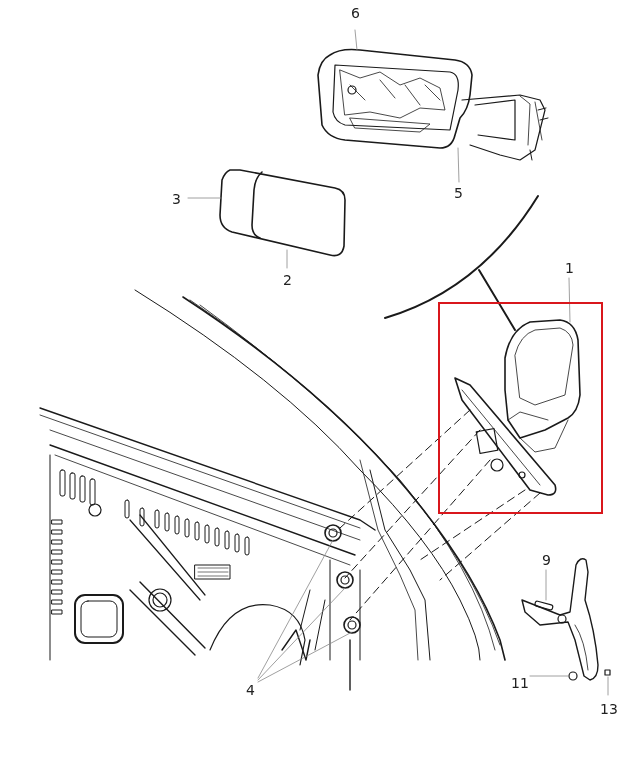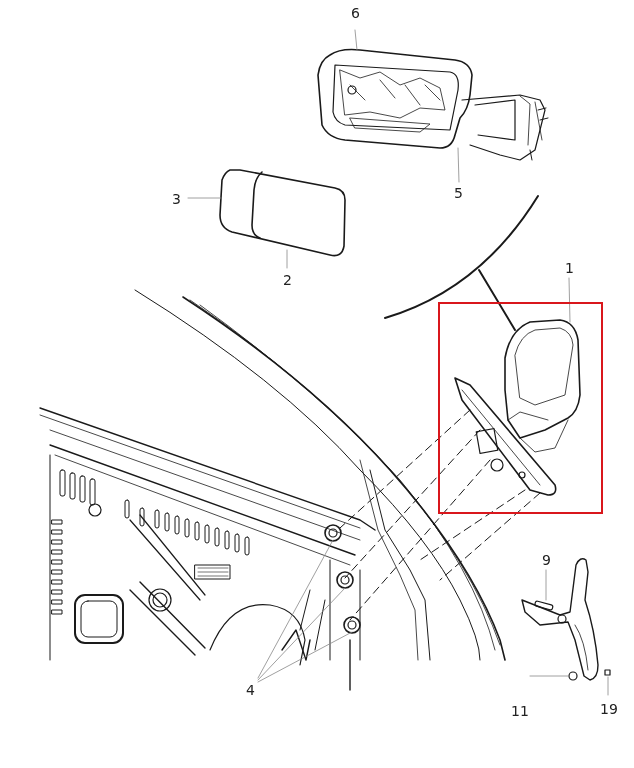--- a/index.html
+++ b/index.html
@@ -153,15 +153,15 @@
 
   <div class="highlight-box" style="left:438px; top:302px; width:165px; height:212px;"></div>
 
   <span class="callout" style="left:351px; top:6px;">6</span>
   <span class="callout" style="left:454px; top:186px;">5</span>
   <span class="callout" style="left:172px; top:192px;">3</span>
   <span class="callout" style="left:283px; top:273px;">2</span>
   <span class="callout" style="left:565px; top:261px;">1</span>
   <span class="callout" style="left:246px; top:683px;">4</span>
   <span class="callout" style="left:542px; top:553px;">9</span>
-  <span class="callout" style="left:511px; top:704px;text-align:center;">11</span>
-  <span class="callout" style="left:600px; top:702px;">19</span>
+  <span class="callout" style="left:511px; top:676px;text-align:center;">11</span>
+  <span class="callout" style="left:600px; top:702px;">13</span>
 </div>
 
 </body></html>

